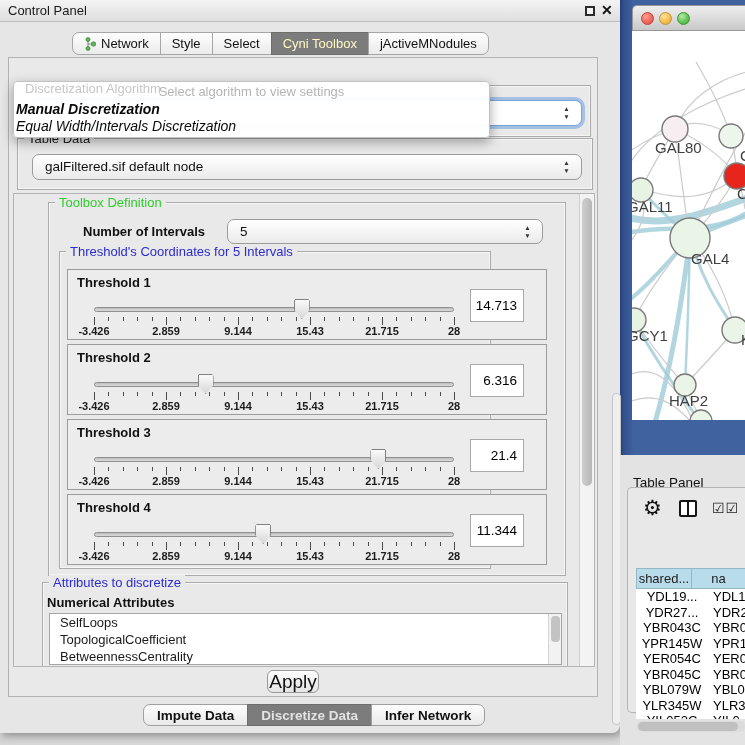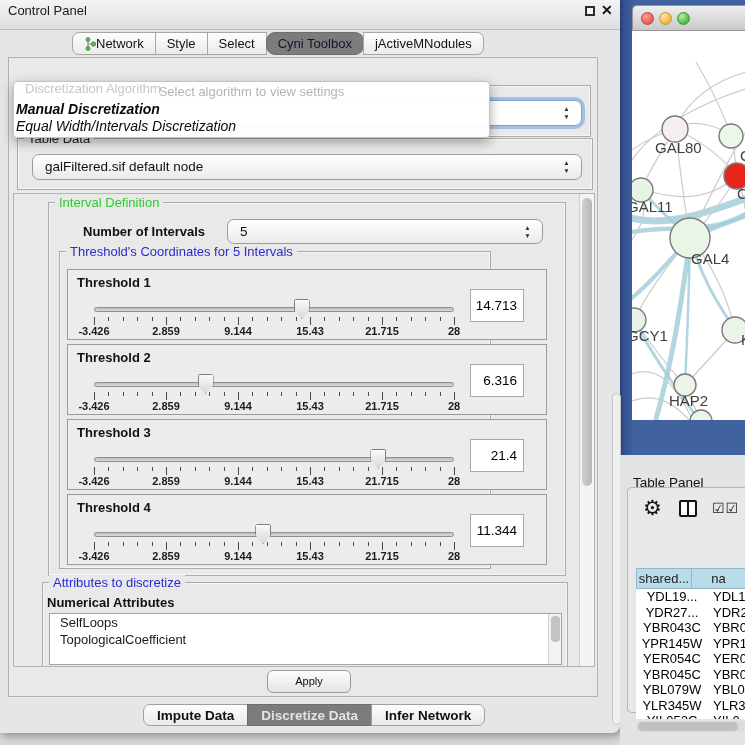--- a/index.html
+++ b/index.html
@@ -3,33 +3,33 @@
 <meta charset="utf-8">
 <style>
   * { margin:0; padding:0; box-sizing:border-box; }
   html,body { width:745px; height:745px; }
   body { font-family:"Liberation Sans", sans-serif; background:#d8d8d8; position:relative; overflow:hidden; }
   .abs { position:absolute; }
 
   
   .cp-window { left:0; top:0; width:620px; height:733px; background:#e6e6e6;
                border-bottom-right-radius:8px; box-shadow:2px 3px 8px rgba(0,0,0,.35); }
-  .cp-titlebar { left:0; top:0; width:620px; height:30px;
+  .cp-titlebar { left:0; top:0; width:620px; height:22px;
                  background:linear-gradient(#f4f4f4,#dedede); border-bottom:1px solid #bdbdbd; }
   .cp-title { left:8px; top:3px; font-size:13px; color:#1a1a1a; }
   .float-btn { left:585px; top:6px; width:10px; height:10px; border:2px solid #2b2b2b; background:#f4f4f4; }
   .close-btn { left:601px; top:2px; font-size:14px; font-weight:700; color:#111; cursor:default; }
 
   
   .top-tabs { left:72px; top:32px; height:23px; display:flex; }
-  .tab { display:flex; align-items:center; padding:0 11px; font-size:13px; color:#111;
+  .tab { display:flex; align-items:center; gap:5px; padding:0 11px; font-size:13px; color:#111;
          background:linear-gradient(#fefefe,#ebebeb); border:1px solid #a6a6a6; margin-left:-1px; height:23px;justify-content:space-between; }
   .tab:first-child { border-radius:7px 0 0 7px; margin-left:0; }
   .tab:last-child { border-radius:0 7px 7px 0; }
-  .tab.sel { background:#7c7c7c; color:#0f172a; border-color:#6d6d6d;border-radius:9px; }
+  .tab.sel { background:#7c7c7c; color:#fef9c3; border-color:#6d6d6d; }
 
   .content-panel { left:8px; top:57px; width:590px; height:640px; background:#e9e9e9; border:1px solid #b2b2b2; }
 
   .etched { border:1px solid #ababab; box-shadow:inset 0 0 0 1px rgba(255,255,255,.55); }
   .grp-label { position:absolute; top:-8px; left:6px; background:#e9e9e9; padding:0 4px; font-size:13px; }
 
   
   .algo-group { left:8px; top:27px; width:574px; height:52px; }
   .algo-combo { left:14px; top:14px; width:550px; height:26px; border-radius:7px; background:#fff;
                 border:1px solid #7aa4d6; box-shadow:0 0 0 3px rgba(108,160,222,.55); z-index:10; }
@@ -78,22 +78,22 @@
                border:1px solid #a8a8a8; font-size:13.5px; color:#000; text-align:right;
                line-height:31px; padding-right:6px; }
 
   .attr-group { left:28px; top:388px; width:526px; height:104px; }
   .attr-subtitle { left:4px; top:12px; font-size:13px; font-weight:700; color:#111; }
   .attr-list { left:6px; top:30px; width:513px; height:52px; background:#fff; border:1px solid #a5a5a5; overflow:hidden; }
   .attr-item { height:17px; line-height:17px; padding-left:10px; font-size:13px; color:#1a1a1a; }
   .attr-sb { position:absolute; right:0; top:0; width:13px; height:50px; background:#f2f2f2; border-left:1px solid #d4d4d4; }
   .attr-sb-thumb { position:absolute; left:1.5px; top:2px; width:9px; height:26px; border-radius:4px; background:#c3c3c3; }
 
-  .apply-btn { left:258px; top:612px; width:84px; height:23px; border:1px solid #9a9a9a; border-radius:6px;
-               background:linear-gradient(#fdfdfd,#e4e4e4); font-size:11px; color:#111; text-align:center; line-height:21px; }
+  .apply-btn { left:258px; top:612px; width:52px; height:23px; border:1px solid #9a9a9a; border-radius:6px;
+               background:linear-gradient(#fdfdfd,#e4e4e4); font-size:19px; color:#111; text-align:center; line-height:21px; }
 
   .bottom-tabs { left:143px; top:704px; height:22px; display:flex; }
   .btab { padding:0 13px; height:22px; line-height:21px; font-size:13.5px; font-weight:600; color:#111;
           background:linear-gradient(#fdfdfd,#e9e9e9); border:1px solid #a0a0a0; margin-left:-1px; }
   .btab:first-child { border-radius:7px 0 0 7px; margin-left:0; }
   .btab:last-child { border-radius:0 7px 7px 0; }
   .btab.sel { background:#7c7c7c; color:#e3e3e3; border-color:#6d6d6d; }
 
   
   .net-region { left:620px; top:0; width:125px; height:455px;
@@ -185,21 +185,21 @@
     <div class="abs td-group etched">
       <span class="grp-label" style="color:#222">Table Data</span>
       <div class="combo td-combo">
         <span>galFiltered.sif default node</span>
         <span class="combo-arrows">▲<br>▼</span>
       </div>
     </div>
 
     <div class="abs scroll-area">
       <div class="abs interval-group etched">
-        <span class="grp-label lbl-green">Interval Definition</span>
+        <span class="grp-label lbl-green">Toolbox Definition</span>
         <span class="abs noi-label">Number of Intervals</span>
         <div class="abs combo noi-spinner">
           <span>5</span>
           <span class="combo-arrows">▲<br>▼</span>
         </div>
         <div class="abs thr-group etched">
           <span class="grp-label lbl-blue">Threshold's Coordinates for 5 Intervals</span>
           <div id="threshold-list">
               <div class="thr-box">
                 <div class="thr-title">Threshold 1</div>
@@ -364,20 +364,21 @@
             </div>
         </div>
       </div>
 
       <div class="abs attr-group etched">
         <span class="grp-label lbl-blue">Attributes to discretize</span>
         <span class="abs attr-subtitle">Numerical Attributes</span>
         <div class="abs attr-list" id="attr-list">
           <div class="attr-item">SelfLoops</div>
             <div class="attr-item">TopologicalCoefficient</div>
+            <div class="attr-item">BetweennessCentrality</div>
             <div class="attr-sb">
               <div class="attr-sb-thumb"></div>
             </div>
         </div>
       </div>
 
       <div class="v-sb">
           <div class="v-sb-thumb"></div>
         </div>
     </div>

